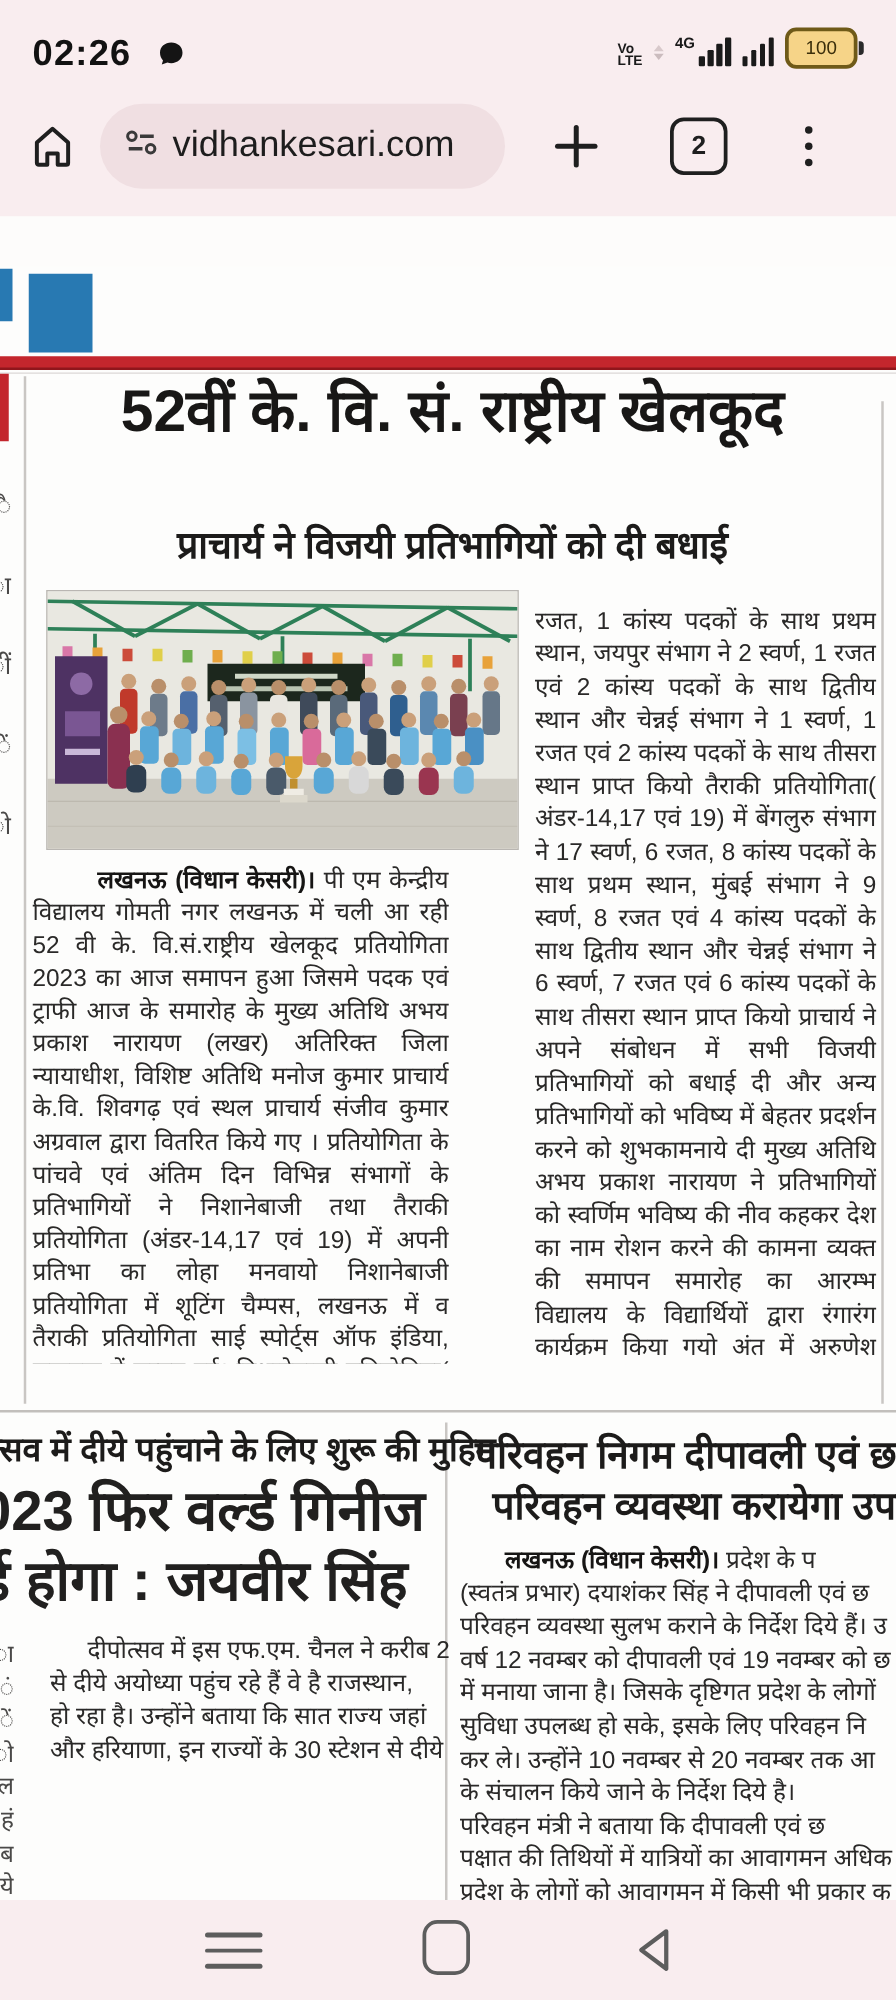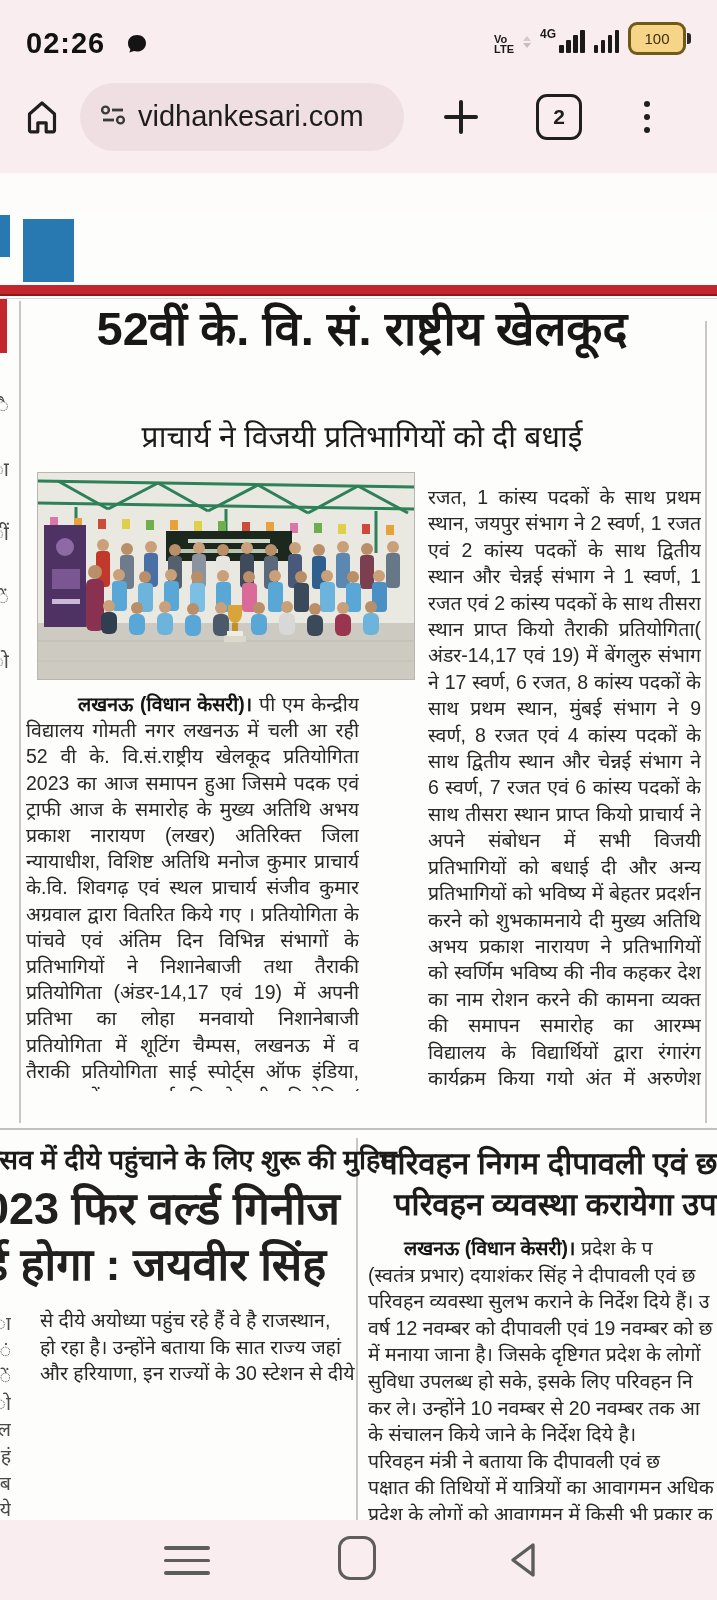--- a/index.html
+++ b/index.html
@@ -56,21 +56,21 @@
   .hairline-top{position:absolute;left:0;top:85px;width:717px;height:1px;background:#dcd8d6;}
   .red-stub{position:absolute;left:0;top:86px;width:7px;height:54px;background:#c3262d;}
   .vline-left{position:absolute;left:19px;top:88px;width:2px;height:822px;background:#c9c6c3;}
   .vline-right{position:absolute;left:705px;top:108px;width:2px;height:802px;background:#c9c6c3;}
   .hline-mid{position:absolute;left:0;top:915px;width:717px;height:2px;background:#c2bfbc;}
   .vline-bottom{position:absolute;left:356px;top:925px;width:2px;height:422px;background:#c9c6c3;}
 
   .headline{position:absolute;left:26px;top:88px;width:672px;text-align:center;
             font-size:47px;line-height:55px;font-weight:800;color:#181716;}
   .subheadline{position:absolute;left:26px;top:205px;width:672px;text-align:center;
-               font-size:30px;line-height:38px;font-weight:400;color:#1c1b1a;}
+               font-size:30px;line-height:38px;font-weight:700;color:#1c1b1a;}
 
   .photo{position:absolute;left:37px;top:259px;width:378px;height:208px;border:1px solid #b9b6b2;
          box-sizing:border-box;background:#e8e6e0;}
 
   .col{color:#2a2928;font-size:19.5px;line-height:26.2px;text-align:justify;font-weight:500;}
   .col p{margin:0;}
   .col-left{position:absolute;left:26px;top:478px;width:333px;height:400px;overflow:hidden;}
   .col-left p{text-indent:52px;}
   .col-right{position:absolute;left:428px;top:271px;width:273px;height:607px;overflow:hidden;line-height:26.4px;}
   .dateline{font-weight:800;color:#161514;}
@@ -436,20 +436,21 @@
         <div>ा</div>
       </div>
 
     <div class="hline-mid"></div>
     <div class="vline-bottom"></div>
 
     <div class="bl-kicker">त्सव में दीये पहुंचाने के लिए शुरू की मुहिम</div>
     <div class="bl-head1">023 फिर वर्ल्ड गिनीज</div>
     <div class="bl-head2">र्ड होगा : जयवीर सिंह</div>
     <div class="bl-body">
+      <div class="bl-first">दीपोत्सव में इस एफ.एम. चैनल ने करीब 2</div>
       <div>
           <div>से दीये अयोध्या पहुंच रहे हैं वे है राजस्थान,</div>
           <div>हो रहा है। उन्होंने बताया कि सात राज्य जहां</div>
           <div>और हरियाणा, इन राज्यों के 30 स्टेशन से दीये</div>
         </div>
     </div>
 
     <div class="br-head">
       <div>परिवहन निगम दीपावली एवं छठ पर्व</div>
       <div class="l2">परिवहन व्यवस्था करायेगा उपलब्ध</div>

